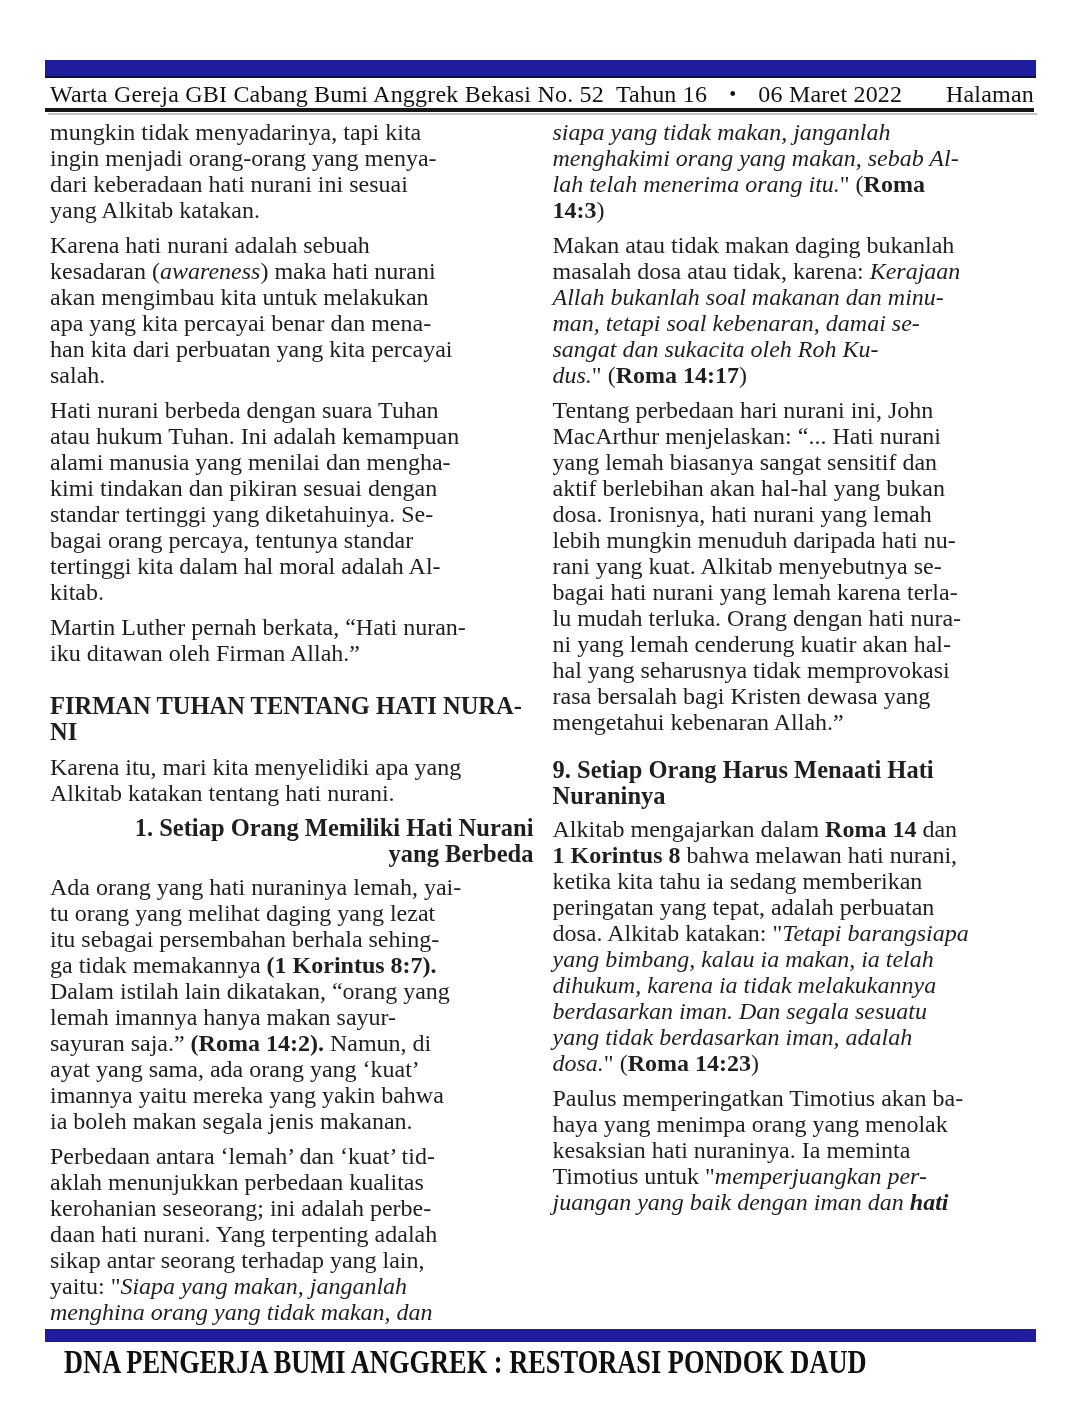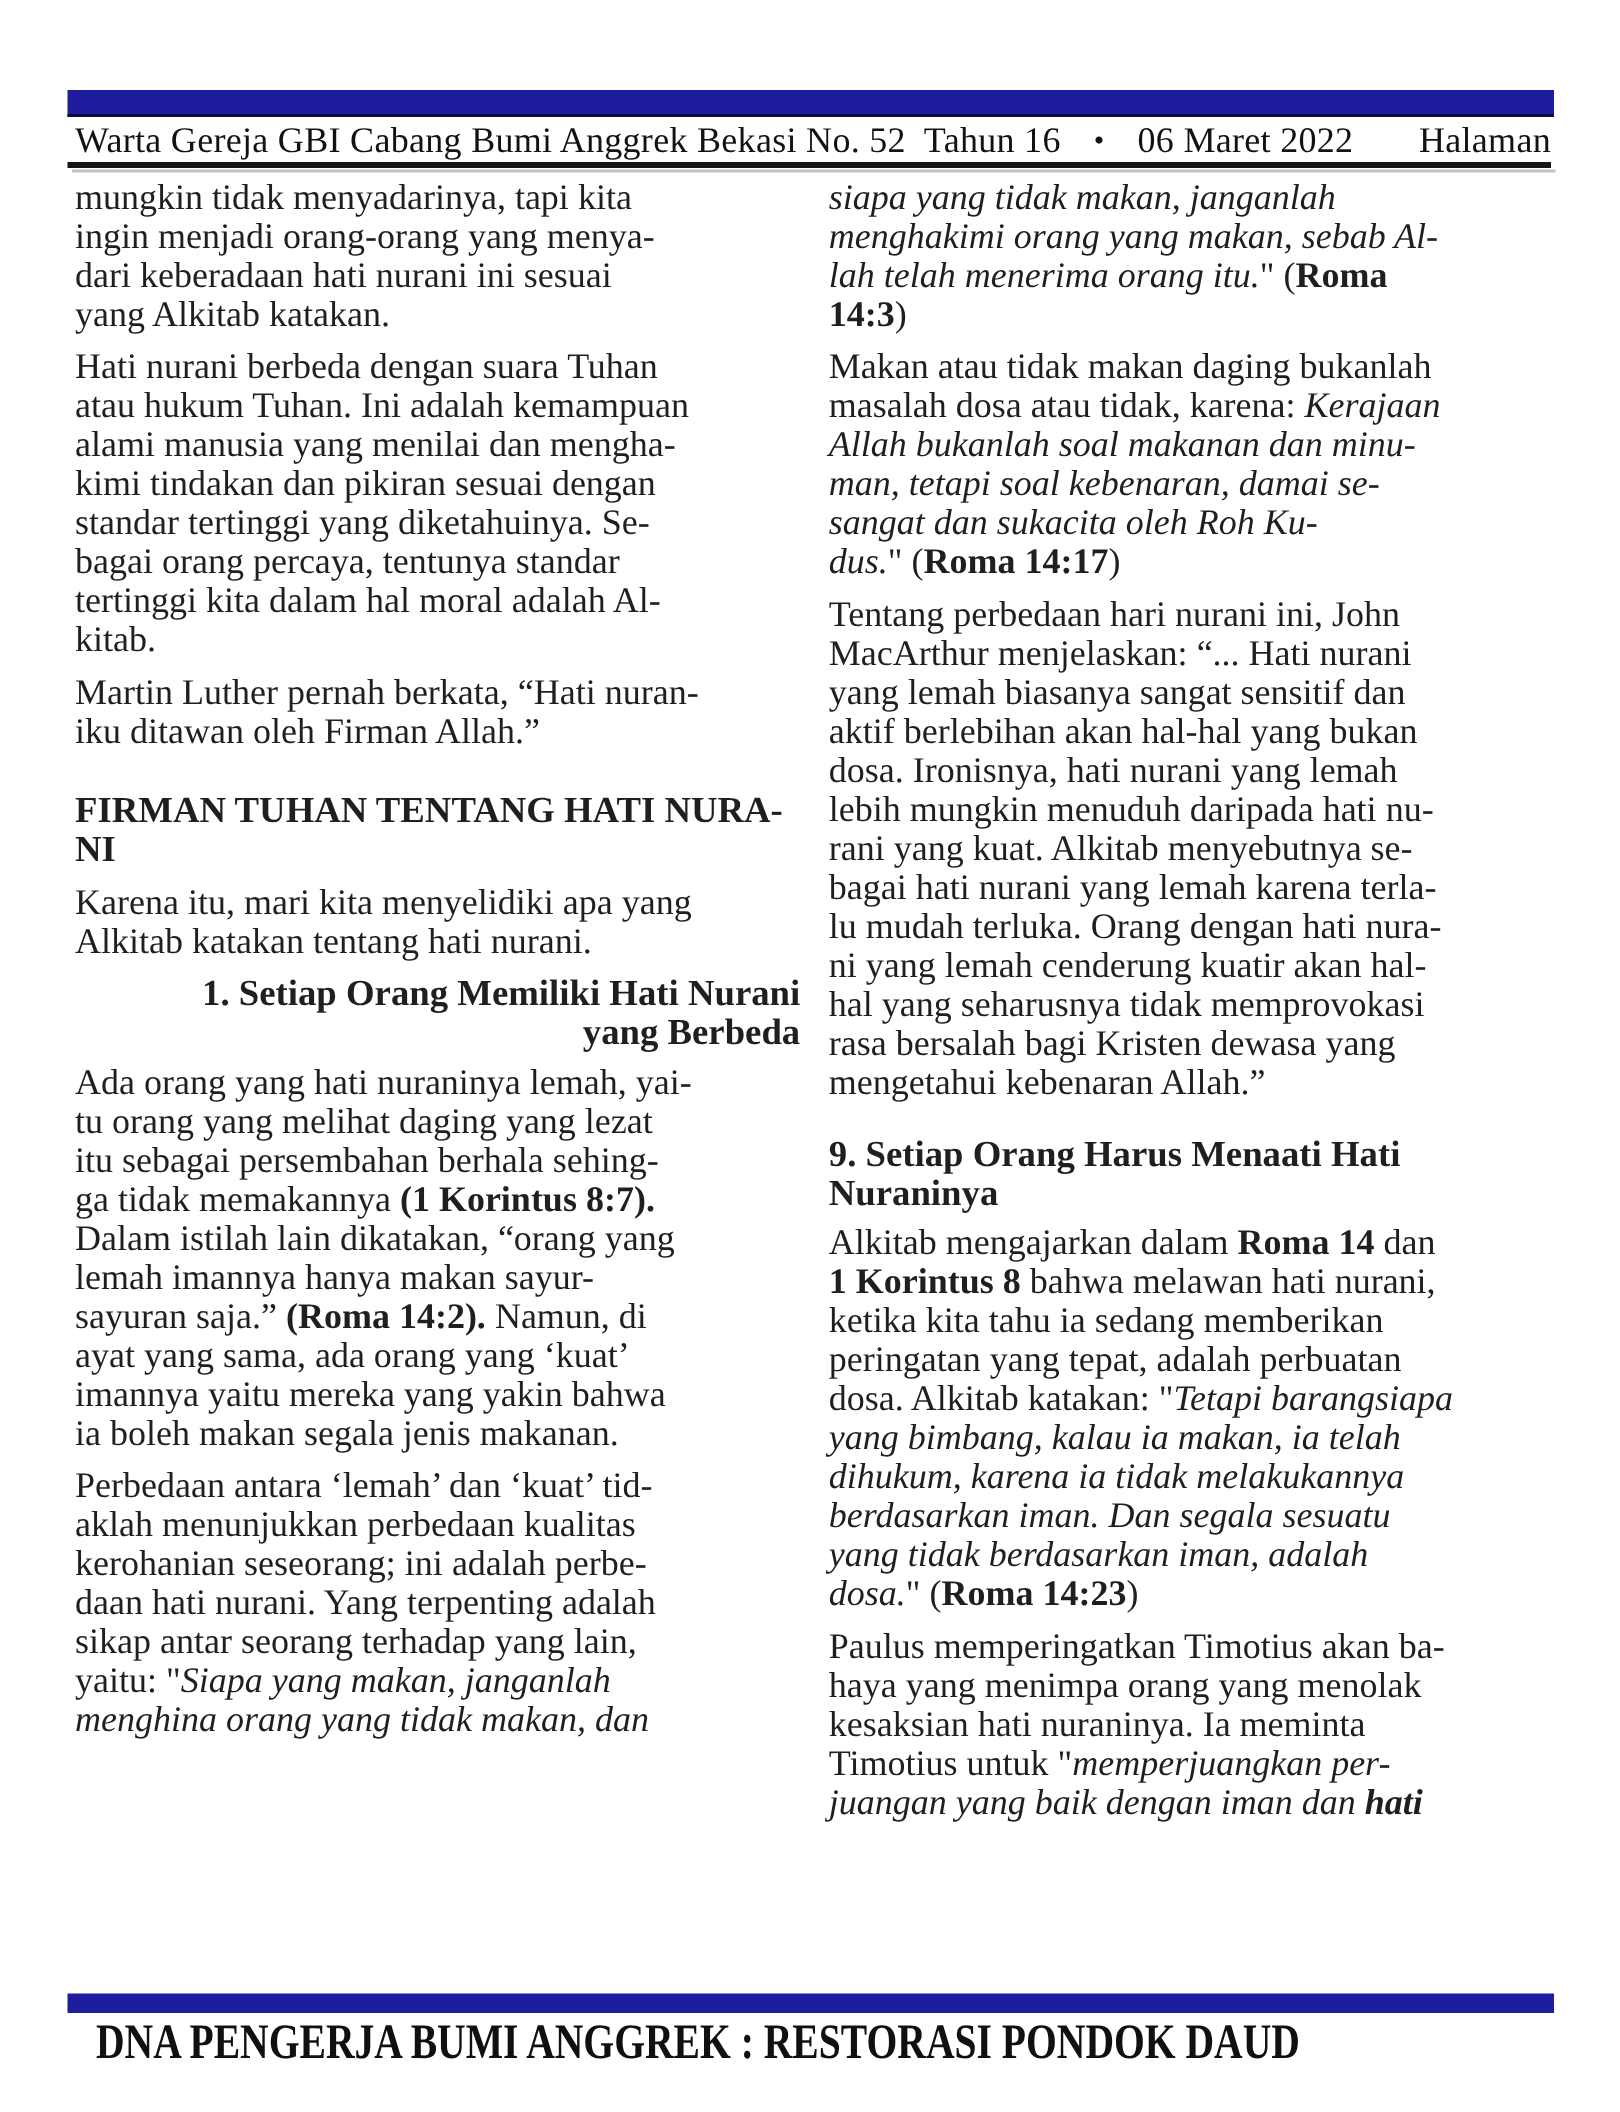--- a/index.html
+++ b/index.html
@@ -73,20 +73,26 @@
 
   <div class="rule-black"></div>
   <div class="rule-gray"></div>
 
   <div class="content">
     <div class="col" id="col-left">
         <div class="par p"><span>mungkin tidak menyadarinya, tapi kita
 ingin menjadi orang-orang yang menya-
 dari keberadaan hati nurani ini sesuai
 yang Alkitab katakan.</span></div>
+        <div class="par p"><span>Karena hati nurani adalah sebuah
+kesadaran (</span><span class="i">awareness</span><span>) maka hati nurani
+akan mengimbau kita untuk melakukan
+apa yang kita percayai benar dan mena-
+han kita dari perbuatan yang kita percayai
+salah.</span></div>
         <div class="par p"><span>Hati nurani berbeda dengan suara Tuhan
 atau hukum Tuhan. Ini adalah kemampuan
 alami manusia yang menilai dan mengha-
 kimi tindakan dan pikiran sesuai dengan
 standar tertinggi yang diketahuinya. Se-
 bagai orang percaya, tentunya standar
 tertinggi kita dalam hal moral adalah Al-
 kitab.</span></div>
         <div class="par p"><span>Martin Luther pernah berkata, “Hati nuran-
 iku ditawan oleh Firman Allah.”</span></div>

